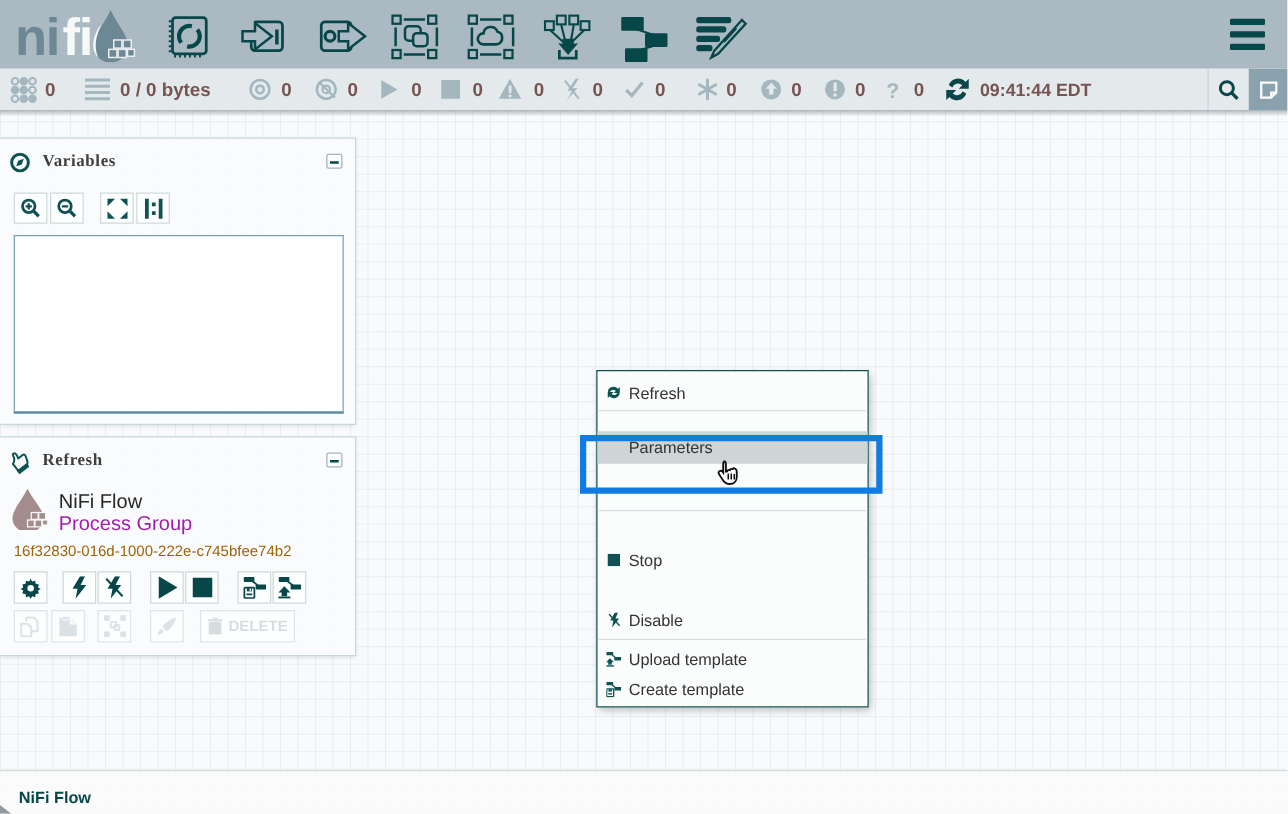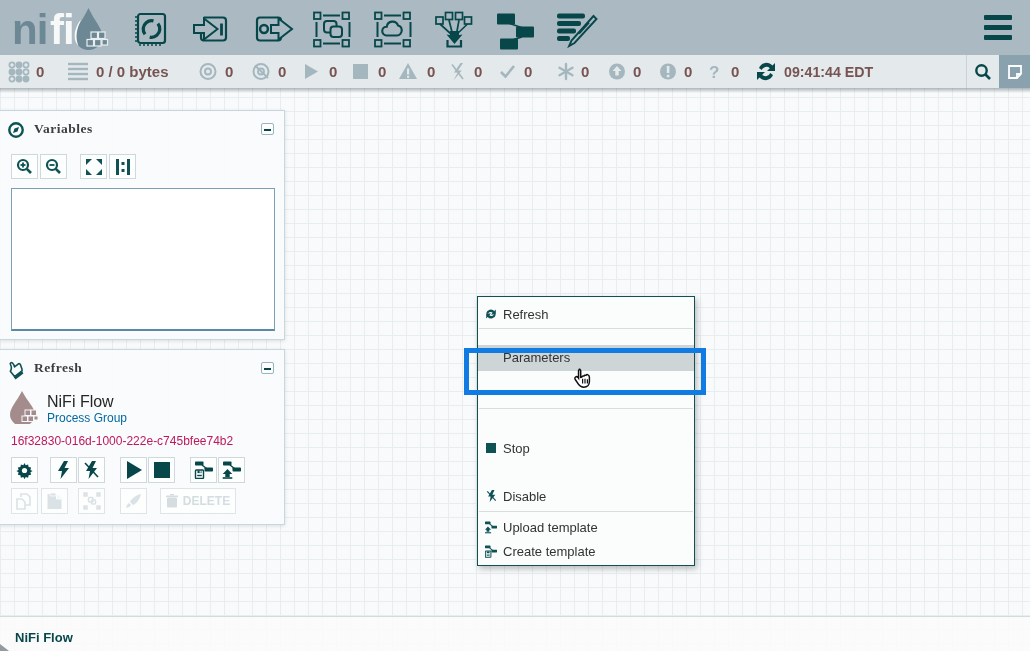--- a/index.html
+++ b/index.html
@@ -38,22 +38,22 @@
 .ptitle { position:absolute; left:34px; top:9.5px; font-family:"Liberation Serif",serif; font-weight:bold; font-size:13.5px; color:#3e3e3e; letter-spacing:0.5px; }
 .pmin { position:absolute; right:10px; top:12px; width:13px; height:12px; border:1px solid #9db4be; border-radius:2px; background:#fdfefe; }
 .pmin::after { content:""; position:absolute; left:2px; right:2px; top:4.5px; height:2px; background:#07474a; }
 
 .zbtn { position:absolute; top:43px; width:27px; height:25px; background:#fdfefe; border:1px solid #cfd8da; display:flex; align-items:center; justify-content:center; }
 #preview { position:absolute; left:11px; top:77px; width:264px; height:143px; background:#fff; border:1px solid #7ba0b5; border-bottom:2px solid #5b8aa5; }
 
 
 #opdrop { position:absolute; left:8px; top:390px; }
 #optitle { position:absolute; left:47px; top:393px; font-size:16px; color:#262626; }
-#opsub { position:absolute; left:47px; top:411px; font-size:12px; color:#0369a1; }
-#opid { position:absolute; left:11px; top:433.5px; font-size:12px; color:#be185d; }
+#opsub { position:absolute; left:47px; top:411px; font-size:16px; color:#a21caf; }
+#opid { position:absolute; left:11px; top:433.5px; font-size:12px; color:#a16207; }
 .obtn { position:absolute; width:27px; height:26px; background:#fdfefe; border:1px solid #cfd8da; display:flex; align-items:center; justify-content:center; }
 .obtn.r1 { top:457px; }
 .obtn.r2 { top:488px; }
 #delbtn { position:absolute; left:160px; top:488px; width:76px; height:26px; background:#fdfefe; border:1px solid #dde5e8; color:#d5dde0; font-size:12px; font-weight:bold; display:flex; align-items:center; justify-content:center; gap:5px; }
 
 
 #menu { position:absolute; left:477px; top:296px; width:218px; height:270px; background:#fbfcfc; border:1px solid #0e5254; box-shadow:2px 3px 6px rgba(0,0,0,0.25); }
 .mitem { position:absolute; left:0px; right:0px; height:26px; display:flex; align-items:center; font-size:13px; color:#333; }
 .mitem .mic { width:12px; margin-left:7px; margin-right:6px; display:flex; justify-content:center; }
 .msep { position:absolute; left:1px; right:1px; height:1px; background:#dcdcdc; }

